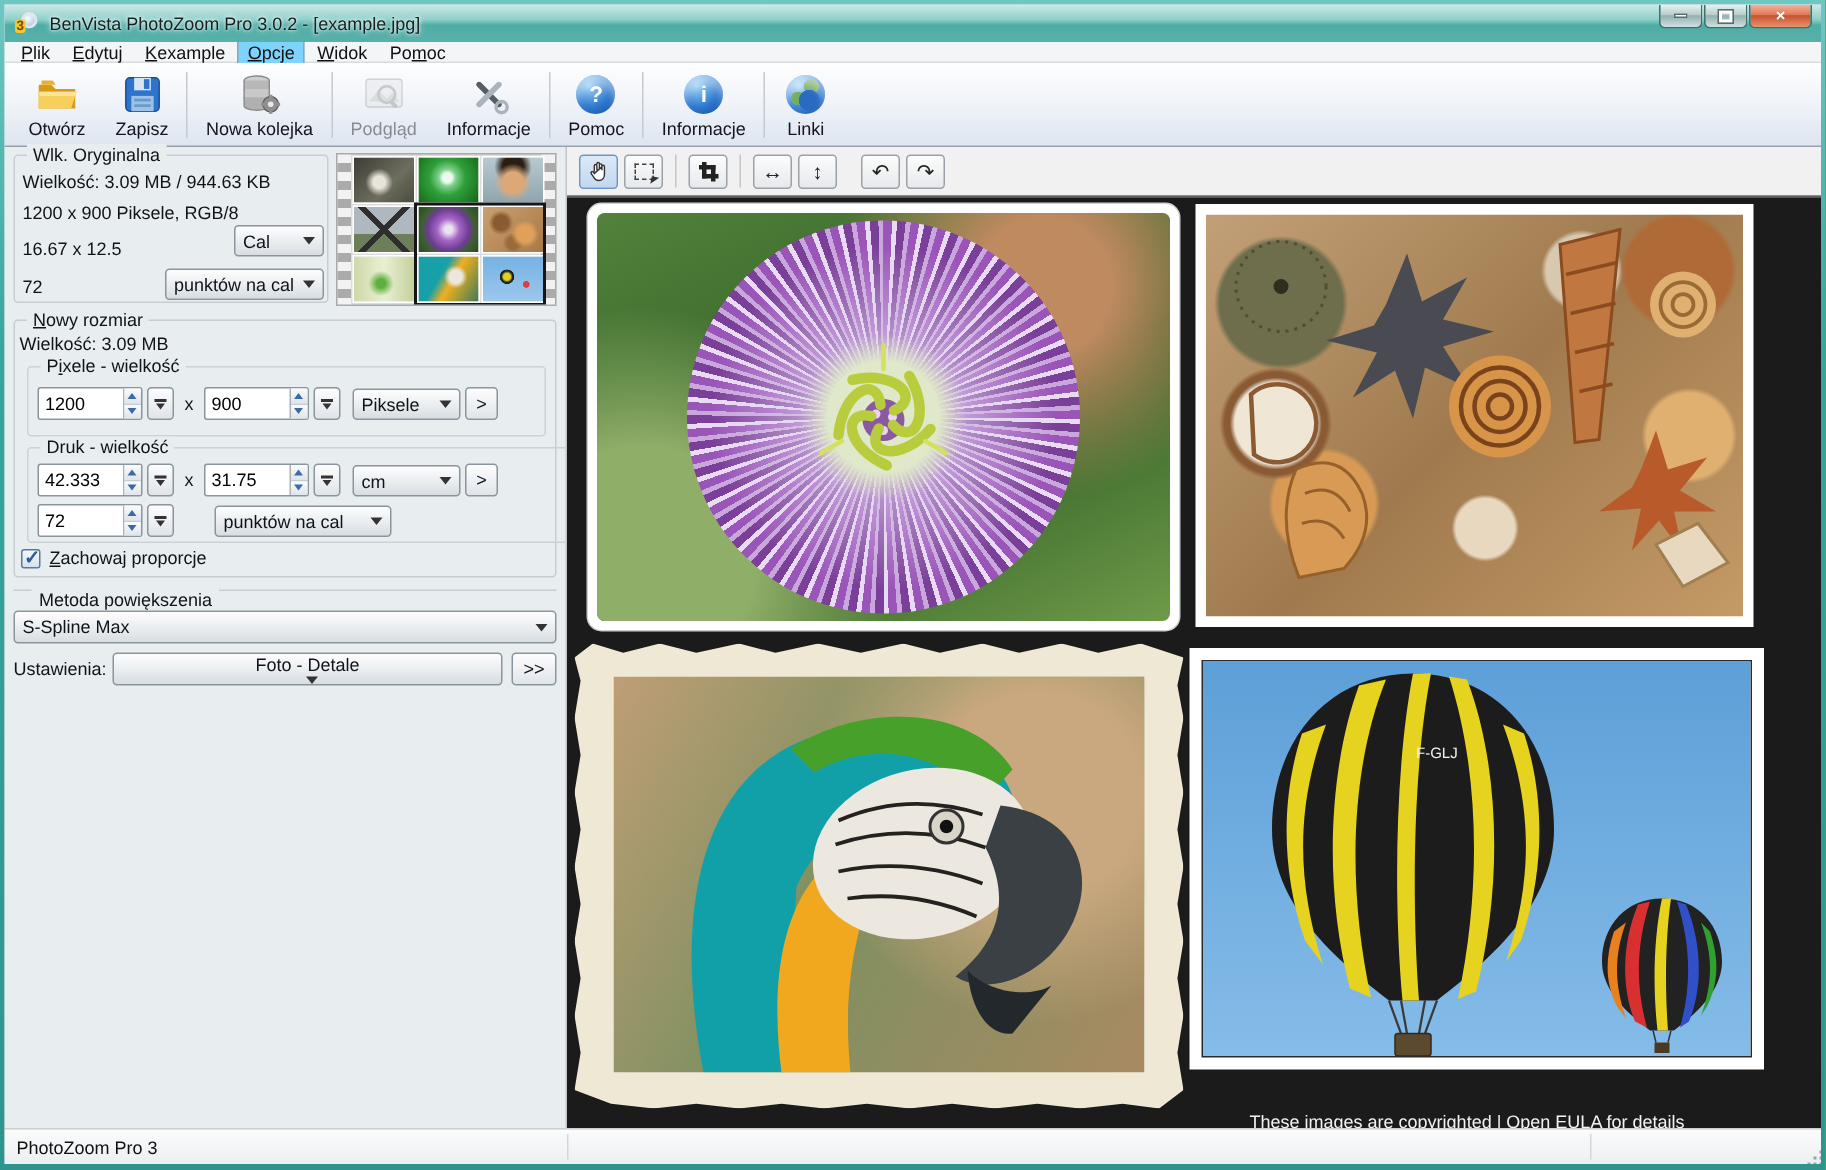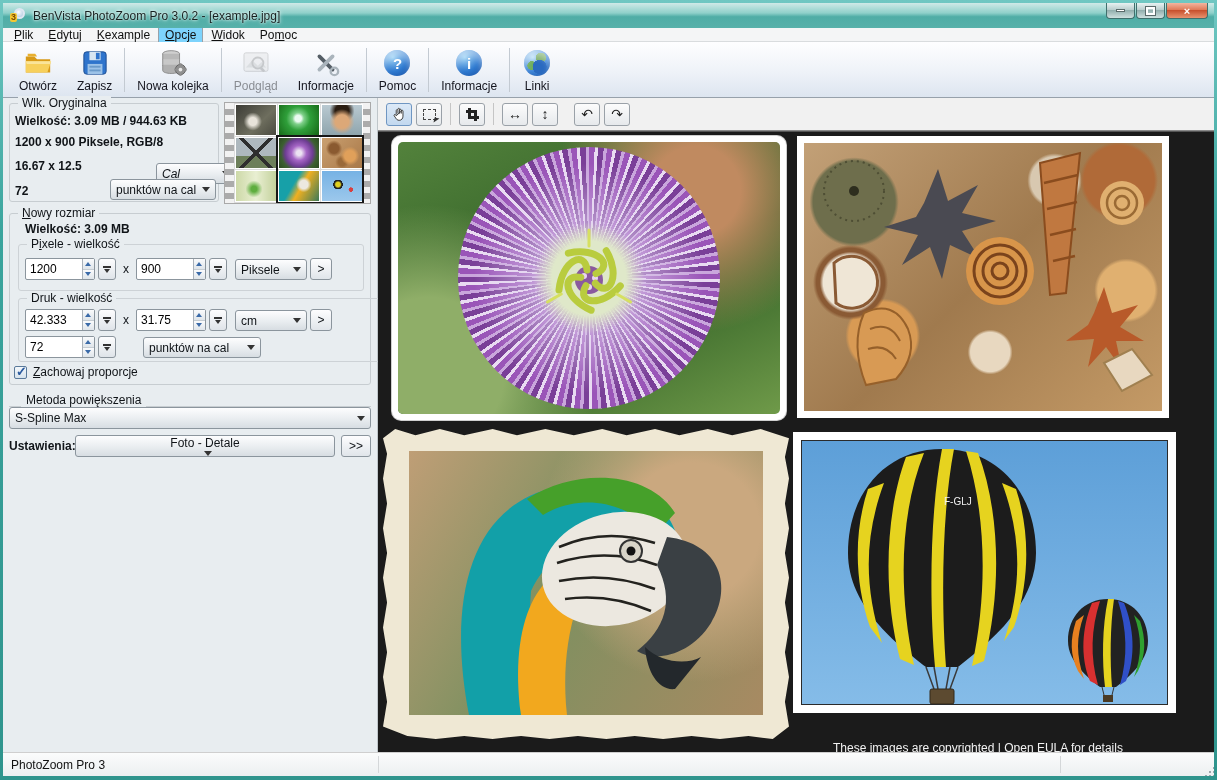--- a/index.html
+++ b/index.html
@@ -36,21 +36,21 @@
   .globe{background:radial-gradient(circle at 60% 65%,#2a6ac0 0 30%,transparent 31%),radial-gradient(circle at 30% 60%,#6fae5f 0 18%,transparent 19%),radial-gradient(circle at 65% 30%,#7fb06f 0 20%,transparent 21%),radial-gradient(circle at 34% 28%,#bfe2f8,#3f86d8 55%,#134a9e);}
 
   
   .content{flex:1;display:flex;min-height:0;}
 
   
   .left-panel{width:375px;background:#e8edf0;border-right:1px solid #bfc6ca;position:relative;font-size:12px;color:#101418;flex:0 0 auto;}
   .grp{position:absolute;border:1px solid #c7cdd1;border-radius:3px;}
   .grp-title{position:absolute;top:-8px;left:8px;background:#e8edf0;padding:0 4px;font-size:12px;white-space:nowrap;}
   .grp-title .mn{text-decoration:underline;}
-  .pline{position:absolute;white-space:nowrap;font-weight:bold;}
+  .pline{position:absolute;white-space:nowrap;}
 
   .dd{display:flex;align-items:center;height:21px;border:1px solid #8b959d;border-radius:3px;background:linear-gradient(180deg,#fdfdfe,#e9edf0 55%,#d7dde2);padding:0 5px;font-size:12px;position:absolute;}
   .dd .dd-label{flex:1;overflow:hidden;white-space:nowrap;}
   .dd .arr{width:0;height:0;border-left:4px solid transparent;border-right:4px solid transparent;border-top:5px solid #333;margin-left:5px;flex:0 0 auto;}
 
   .inputwrap{display:flex;height:22px;border:1px solid #8b959d;background:#fff;border-radius:2px;}
   .inputwrap input{border:none;outline:none;width:100%;font-size:12px;font-family:"Liberation Sans",sans-serif;padding:0 4px;background:transparent;}
   .spin{width:15px;border-left:1px solid #aab2ba;display:flex;flex-direction:column;}
   .spin span{flex:1;display:flex;align-items:center;justify-content:center;background:linear-gradient(180deg,#fafbfc,#dfe5ea);}
   .spin span:first-child{border-bottom:1px solid #c5ccd2;}
@@ -59,21 +59,21 @@
   .auxbtn{width:18px;height:22px;border:1px solid #8b959d;border-radius:3px;background:linear-gradient(180deg,#fdfdfe,#dfe4e9);display:flex;flex-direction:column;align-items:center;justify-content:center;}
   .auxbtn .bar{width:8px;height:2px;background:#333;margin-bottom:1px;}
   .auxbtn .tri-dn{border-top-color:#333;}
   .pushbtn{height:22px;border:1px solid #8b959d;border-radius:3px;background:linear-gradient(180deg,#fdfdfe,#e0e5ea);font-size:12px;display:flex;align-items:center;justify-content:center;padding:0 6px;}
   .xsep{font-size:12px;padding:0 4px;align-self:center;}
   .rowflex{position:absolute;display:flex;align-items:flex-end;}
 
   .cb{width:13px;height:13px;border:1px solid #5a7a9a;background:linear-gradient(180deg,#f4f8fb,#d5e2ec);border-radius:2px;position:relative;margin-right:6px;flex:0 0 auto;}
   .cb .chk{position:absolute;left:1px;top:-3px;color:#2a5a9e;font-size:13px;font-weight:bold;}
 
-  .sec-head{position:absolute;display:flex;align-items:flex-end;width:362px;left:6px;}
+  .sec-head{position:absolute;display:flex;align-items:flex-start;width:362px;left:6px;}
   .sec-head .hline{height:1px;background:#c7cdd1;}
   .sec-head .hl-l{width:12px;margin-right:5px;}
   .sec-head .hl-r{flex:1;margin-left:5px;}
 
   
   .film{position:absolute;left:221px;top:4px;width:147px;height:102px;background:#dcdcdc;border:1px solid #a9a9a9;overflow:hidden;}
   .sprk{position:absolute;top:0;bottom:0;width:9px;background:repeating-linear-gradient(180deg,#f2f2f2 0 6px,#ababab 6px 12px);}
   .sprk.l{left:0;} .sprk.r{right:0;}
   .th{position:absolute;width:42px;height:32px;border:1px solid #fff;}
   .t1{background:radial-gradient(circle at 42% 55%,#e8e4da 0 14%,transparent 32%),linear-gradient(135deg,#3c3c36,#6e6e5e 60%,#4a4a40);}
@@ -271,21 +271,21 @@
 
   <div class="content">
 
     <div class="left-panel">
 
       <div class="grp" style="left:6px;top:5px;width:210px;height:99px;">
         <span class="grp-title"><span>Wlk. Ory</span><span class="mn">g</span><span>inalna</span></span>
         <span class="pline" style="left:5px;top:10px;">Wielkość: 3.09 MB / 944.63 KB</span>
         <span class="pline" style="left:5px;top:31px;">1200 x 900 Piksele, RGB/8</span>
         <span class="pline" style="left:5px;top:55px;">16.67 x 12.5</span>
-        <span class="dd" style="left:146px;top:59px;width:80px;font-style:italic;">
+        <span class="dd" style="left:146px;top:46px;width:60px;">
               <span class="dd-label">Cal</span>
               <span class="arr"></span>
             </span>
         <span class="pline" style="left:5px;top:80px;">72</span>
         <span class="dd" style="left:100px;top:75px;width:106px;">
               <span class="dd-label">punktów na cal</span>
               <span class="arr"></span>
             </span>
       </div>
 
@@ -299,21 +299,21 @@
         <span class="th t5" style="left:53px;top:34px;"></span>
         <span class="th t6" style="left:96px;top:34px;"></span>
         <span class="th t7" style="left:10px;top:67px;"></span>
         <span class="th t8" style="left:53px;top:67px;"></span>
         <span class="th t9" style="left:96px;top:67px;"></span>
         <span class="film-sel"></span>
       </div>
 
       <div class="grp" style="left:6px;top:115px;width:362px;height:172px;">
         <span class="grp-title"><span class="mn">N</span><span>owy rozmiar</span></span>
-        <span class="pline" style="left:15px;top:8px;">Wielkość: 3.09 MB</span>
+        <span class="pline" style="left:3px;top:8px;">Wielkość: 3.09 MB</span>
 
         <div class="grp" style="left:8px;top:30px;width:346px;height:47px;border-color:#cdd2d6;">
           <span class="grp-title"><span>P</span><span class="mn">i</span><span>xele - wielkość</span></span>
           <div class="rowflex" style="left:6px;top:13px;gap:3px;">
             <span class="inputwrap" style="width:70px;">
               <input value="1200" style="">
               <span class="spin">
                     <span>
                       <i class="tri-up"></i>
                     </span>

